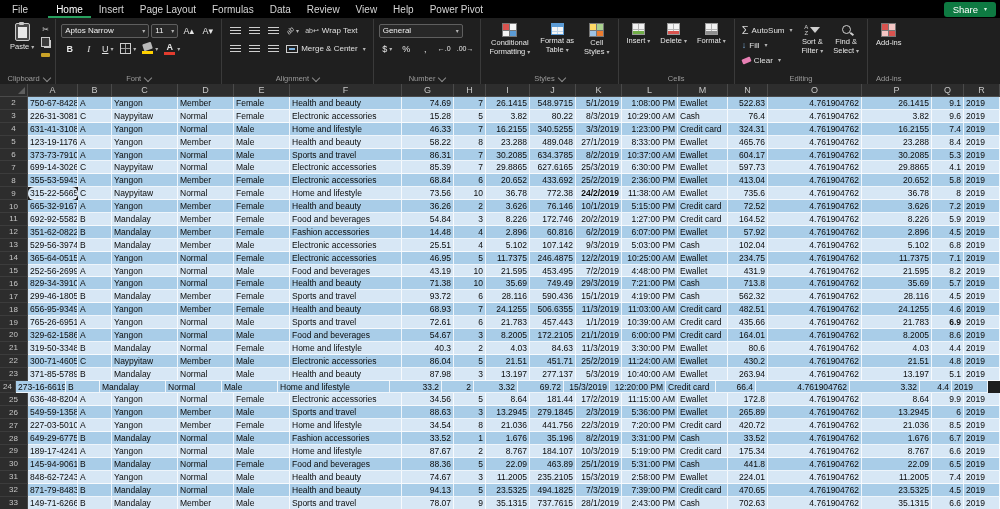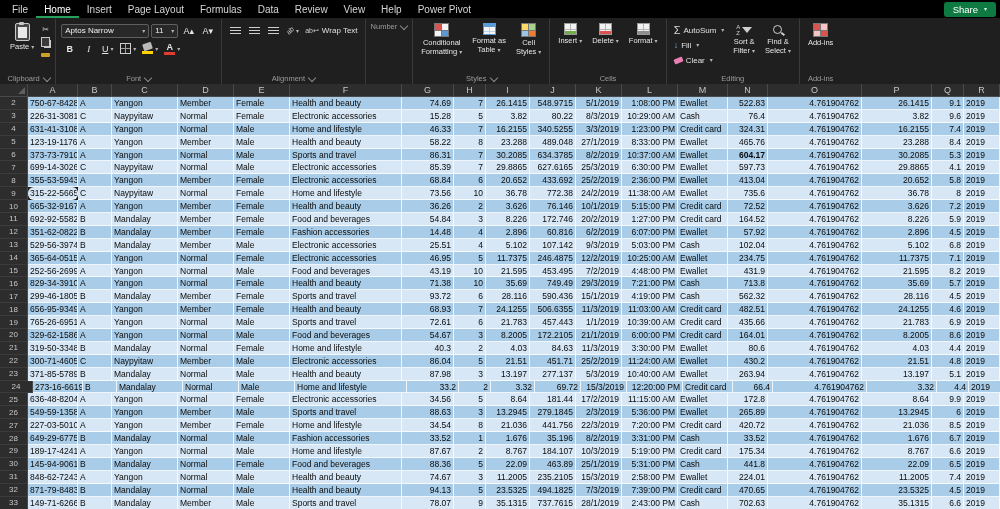--- a/index.html
+++ b/index.html
@@ -1,21 +1,21 @@
 <!DOCTYPE html>
 <html><head>
 <meta charset="utf-8">
 <style>
   html,body{margin:0;padding:0;background:#1f1f1f;}
   .app{width:1000px;height:509px;overflow:hidden;position:relative;background:#1f1f1f;
        font-family:"Liberation Sans",sans-serif;-webkit-font-smoothing:antialiased;}
   
   .menubar{height:18px;background:#000;display:flex;align-items:stretch;padding:0 4px;}
   .mtab{display:flex;align-items:center;padding:0 8px;font-size:10px;color:#d6d6d6;cursor:default;white-space:nowrap;}
-  .mtab.active{color:#fff;box-shadow:inset 0 -2px 0 #27a05e;}
+  .mtab.active{color:#fff;box-shadow:inset 0 -2px 0 #27a05e;margin-left:12px;}
   .share-btn{margin-left:auto;align-self:center;display:flex;align-items:center;gap:4px;background:#0e7a42;
              color:#fff;font-size:9.5px;padding:2px 9px;border-radius:3px;cursor:default;}
   .share-btn .chv{color:#d8f3e4;}
   
   .ribbon{display:flex;align-items:stretch;height:65px;background:#1f1f1f;border-bottom:1px solid #000;padding:1px 2px 0 2px;}
   .rgroup{display:flex;flex-direction:column;border-right:1px solid #3a3a3a;padding:1px 5px 0 5px;}
   .rg-content{flex:1;display:flex;gap:4px;align-items:stretch;}
   .rg-label{height:12px;display:flex;align-items:center;justify-content:center;gap:4px;font-size:7.5px;color:#9b9b9b;white-space:nowrap;}
   .launcher{width:5px;height:5px;border-left:1px solid #8a8a8a;border-bottom:1px solid #8a8a8a;display:inline-block;transform:rotate(-45deg);}
   .chv{font-size:6px;color:#b5b5b5;margin-left:2px;line-height:1;}
@@ -191,29 +191,65 @@
               </span>
             <span class="sbtn">
                 <span class="ic-orient">ab</span>
                 <span class="chv">▾</span>
               </span>
             <span class="tbtn">
               <span class="ic-wrap">ab↩</span>
               <span>Wrap Text</span>
             </span>
           </div>
+          <div class="rrow">
+            <span class="sbtn">
+                <span class="ic-bars"></span>
+              </span>
+            <span class="sbtn">
+                <span class="ic-bars"></span>
+              </span>
+            <span class="sbtn">
+                <span class="ic-bars"></span>
+              </span>
+            <span class="tbtn">
+              <span class="ic-merge"></span>
+              <span>Merge &amp; Center</span>
+                <span class="chv">▾</span>
+            </span>
+          </div>
         </div>
       </div>
       <div class="rg-label">
         <span>Alignment</span>
         <span class="launcher"></span>
       </div>
     </div>
 
     <div class="rgroup">
+      <div class="rg-content">
+        <div class="rcol">
+          <div class="rrow">
+            <div class="combo w84">
+              <span>General</span>
+                <span class="chv">▾</span>
+            </div>
+          </div>
+          <div class="rrow">
+            <span class="sbtn">
+                <span>$</span>
+                <span class="chv">▾</span>
+              </span>
+            <span class="sbtn">%</span>
+            <span class="sbtn">,</span>
+            <span class="sbtn" style="font-size:7px">←.0</span>
+            <span class="sbtn" style="font-size:7px">.00→</span>
+          </div>
+        </div>
+      </div>
       <div class="rg-label">
         <span>Number</span>
         <span class="launcher"></span>
       </div>
     </div>
 
     <div class="rgroup">
       <div class="rg-content">
         <div class="bigbtn">
           <span class="ic-grid4">
@@ -453,21 +489,21 @@
         <div class="cell band-a" style="width: 56px;">Normal</div>
         <div class="cell band-a" style="width: 56px;">Male</div>
         <div class="cell band-a" style="width: 112px;">Sports and travel</div>
         <div class="cell band-a num" style="width: 52px;">86.31</div>
         <div class="cell band-a num" style="width: 32px;">7</div>
         <div class="cell band-a num" style="width: 44px;">30.2085</div>
         <div class="cell band-a num" style="width: 46px;">634.3785</div>
         <div class="cell band-a num" style="width: 46px;">8/2/2019</div>
         <div class="cell band-a num" style="width: 56px;">10:37:00 AM</div>
         <div class="cell band-a" style="width: 50px;">Ewallet</div>
-        <div class="cell band-a num" style="width: 40px; font-weight: bold;">604.17</div>
+        <div class="cell band-a num" style="width: 40px;">604.17</div>
         <div class="cell band-a num" style="width: 94px;">4.761904762</div>
         <div class="cell band-a num" style="width: 70px;">30.2085</div>
         <div class="cell band-a num" style="width: 32px;">5.3</div>
         <div class="cell band-a" style="width: 36px;">2019</div>
       </div>
       <div class="grid-row">
         <div class="row-header" style="width: 28px;">7</div>
         <div class="cell band-b" style="width: 50px;">699-14-3026</div>
         <div class="cell band-b" style="width: 34px;">C</div>
         <div class="cell band-b" style="width: 66px;">Naypyitaw</div>
@@ -513,21 +549,21 @@
         <div class="cell band-b" style="width: 50px; border-radius: 6px;">315-22-5665</div>
         <div class="cell band-b" style="width: 34px;">C</div>
         <div class="cell band-b" style="width: 66px;">Naypyitaw</div>
         <div class="cell band-b" style="width: 56px;">Normal</div>
         <div class="cell band-b" style="width: 56px;">Female</div>
         <div class="cell band-b" style="width: 112px;">Home and lifestyle</div>
         <div class="cell band-b num" style="width: 52px;">73.56</div>
         <div class="cell band-b num" style="width: 32px;">10</div>
         <div class="cell band-b num" style="width: 44px;">36.78</div>
         <div class="cell band-b num" style="width: 46px;">772.38</div>
-        <div class="cell band-b num" style="width: 46px;">24/2/2019</div>
+        <div class="cell band-b num" style="width: 46px; font-weight: bold;">24/2/2019</div>
         <div class="cell band-b num" style="width: 56px;">11:38:00 AM</div>
         <div class="cell band-b" style="width: 50px;">Ewallet</div>
         <div class="cell band-b num" style="width: 40px;">735.6</div>
         <div class="cell band-b num" style="width: 94px;">4.761904762</div>
         <div class="cell band-b num" style="width: 70px;">36.78</div>
         <div class="cell band-b num" style="width: 32px;">8</div>
         <div class="cell band-b" style="width: 36px;">2019</div>
       </div>
       <div class="grid-row">
         <div class="row-header" style="width: 28px;">10</div>
@@ -729,21 +765,21 @@
         <div class="cell band-b num" style="width: 52px;">72.61</div>
         <div class="cell band-b num" style="width: 32px;">6</div>
         <div class="cell band-b num" style="width: 44px;">21.783</div>
         <div class="cell band-b num" style="width: 46px;">457.443</div>
         <div class="cell band-b num" style="width: 46px;">1/1/2019</div>
         <div class="cell band-b num" style="width: 56px;">10:39:00 AM</div>
         <div class="cell band-b" style="width: 50px;">Credit card</div>
         <div class="cell band-b num" style="width: 40px;">435.66</div>
         <div class="cell band-b num" style="width: 94px;">4.761904762</div>
         <div class="cell band-b num" style="width: 70px;">21.783</div>
-        <div class="cell band-b num" style="width: 32px;">6.9</div>
+        <div class="cell band-b num" style="width: 32px; font-weight: bold;">6.9</div>
         <div class="cell band-b" style="width: 36px;">2019</div>
       </div>
       <div class="grid-row">
         <div class="row-header" style="width: 28px;">20</div>
         <div class="cell band-a" style="width: 50px;">329-62-1586</div>
         <div class="cell band-a" style="width: 34px;">A</div>
         <div class="cell band-a" style="width: 66px;">Yangon</div>
         <div class="cell band-a" style="width: 56px;">Normal</div>
         <div class="cell band-a" style="width: 56px;">Male</div>
         <div class="cell band-a" style="width: 112px;">Food and beverages</div>
@@ -817,21 +853,21 @@
         <div class="cell band-b num" style="width: 46px;">5/3/2019</div>
         <div class="cell band-b num" style="width: 56px;">10:40:00 AM</div>
         <div class="cell band-b" style="width: 50px;">Ewallet</div>
         <div class="cell band-b num" style="width: 40px;">263.94</div>
         <div class="cell band-b num" style="width: 94px;">4.761904762</div>
         <div class="cell band-b num" style="width: 70px;">13.197</div>
         <div class="cell band-b num" style="width: 32px;">5.1</div>
         <div class="cell band-b" style="width: 36px;">2019</div>
       </div>
       <div class="grid-row">
-        <div class="row-header" style="width: 33px;">24</div>
+        <div class="row-header" style="width: 16px;">24</div>
         <div class="cell band-a" style="width: 50px;">273-16-6619</div>
         <div class="cell band-a" style="width: 34px;">B</div>
         <div class="cell band-a" style="width: 66px;">Mandalay</div>
         <div class="cell band-a" style="width: 56px;">Normal</div>
         <div class="cell band-a" style="width: 56px;">Male</div>
         <div class="cell band-a" style="width: 112px;">Home and lifestyle</div>
         <div class="cell band-a num" style="width: 52px;">33.2</div>
         <div class="cell band-a num" style="width: 32px;">2</div>
         <div class="cell band-a num" style="width: 44px;">3.32</div>
         <div class="cell band-a num" style="width: 46px;">69.72</div>

